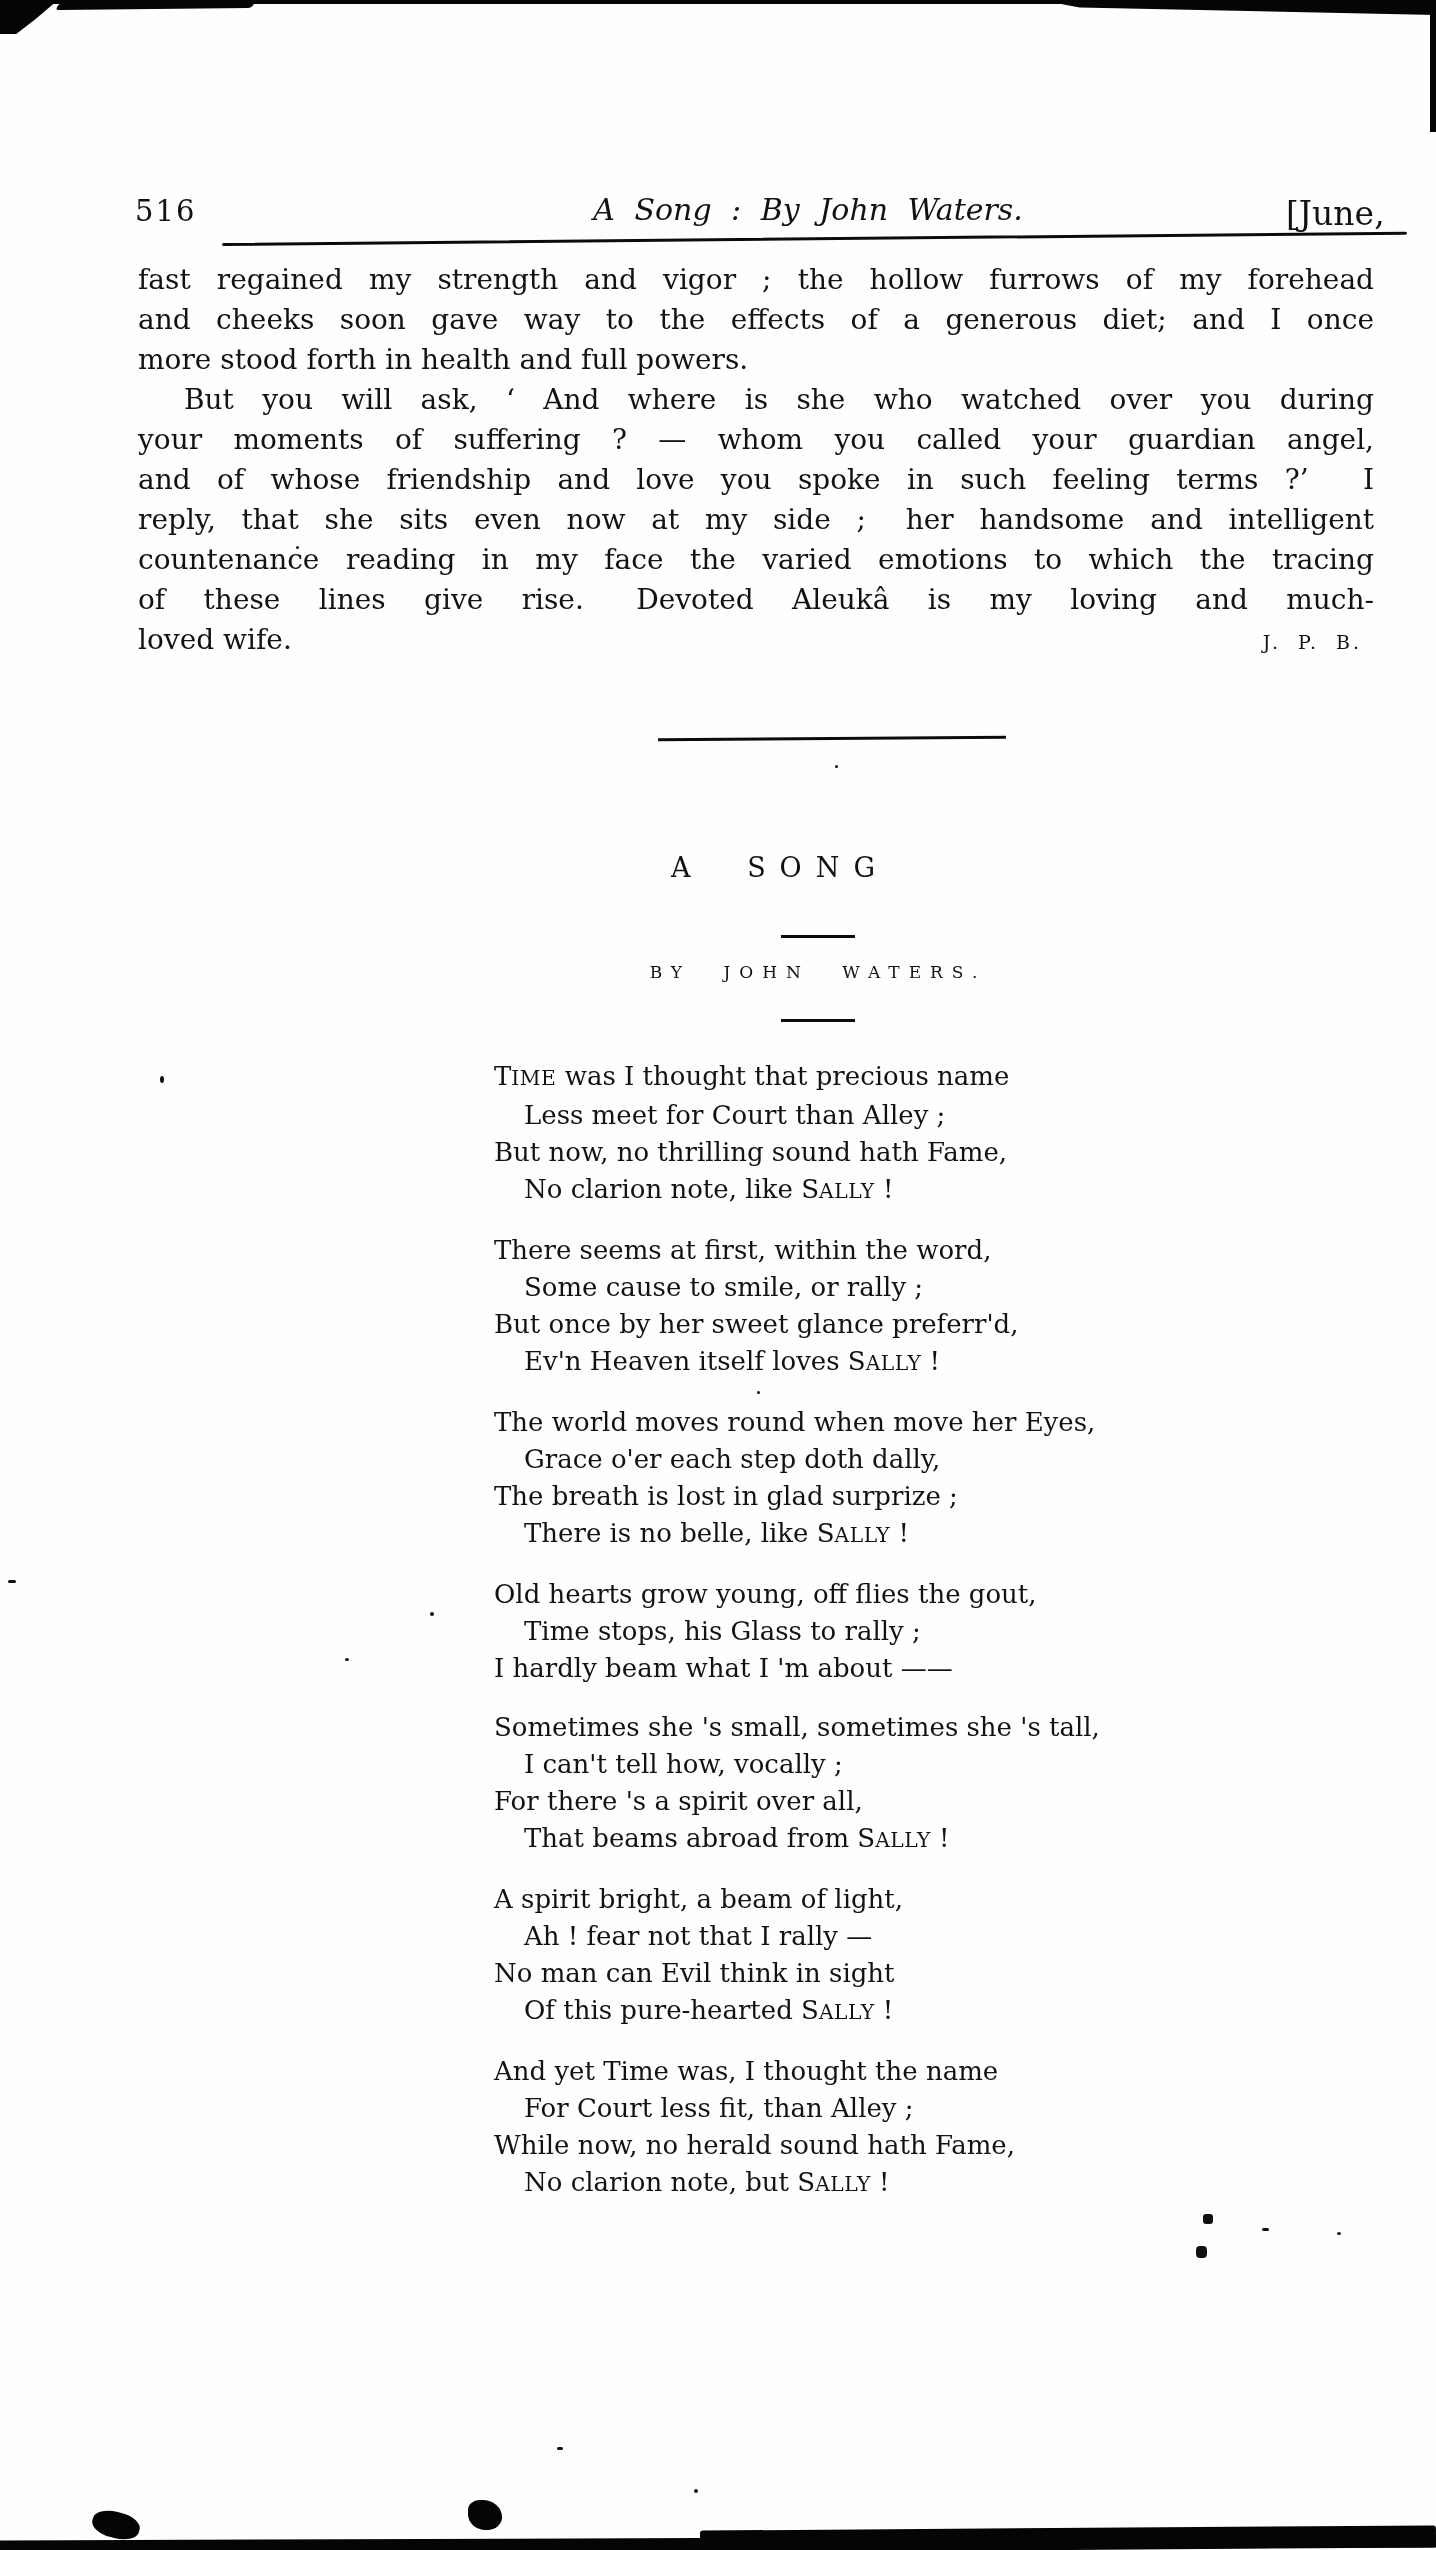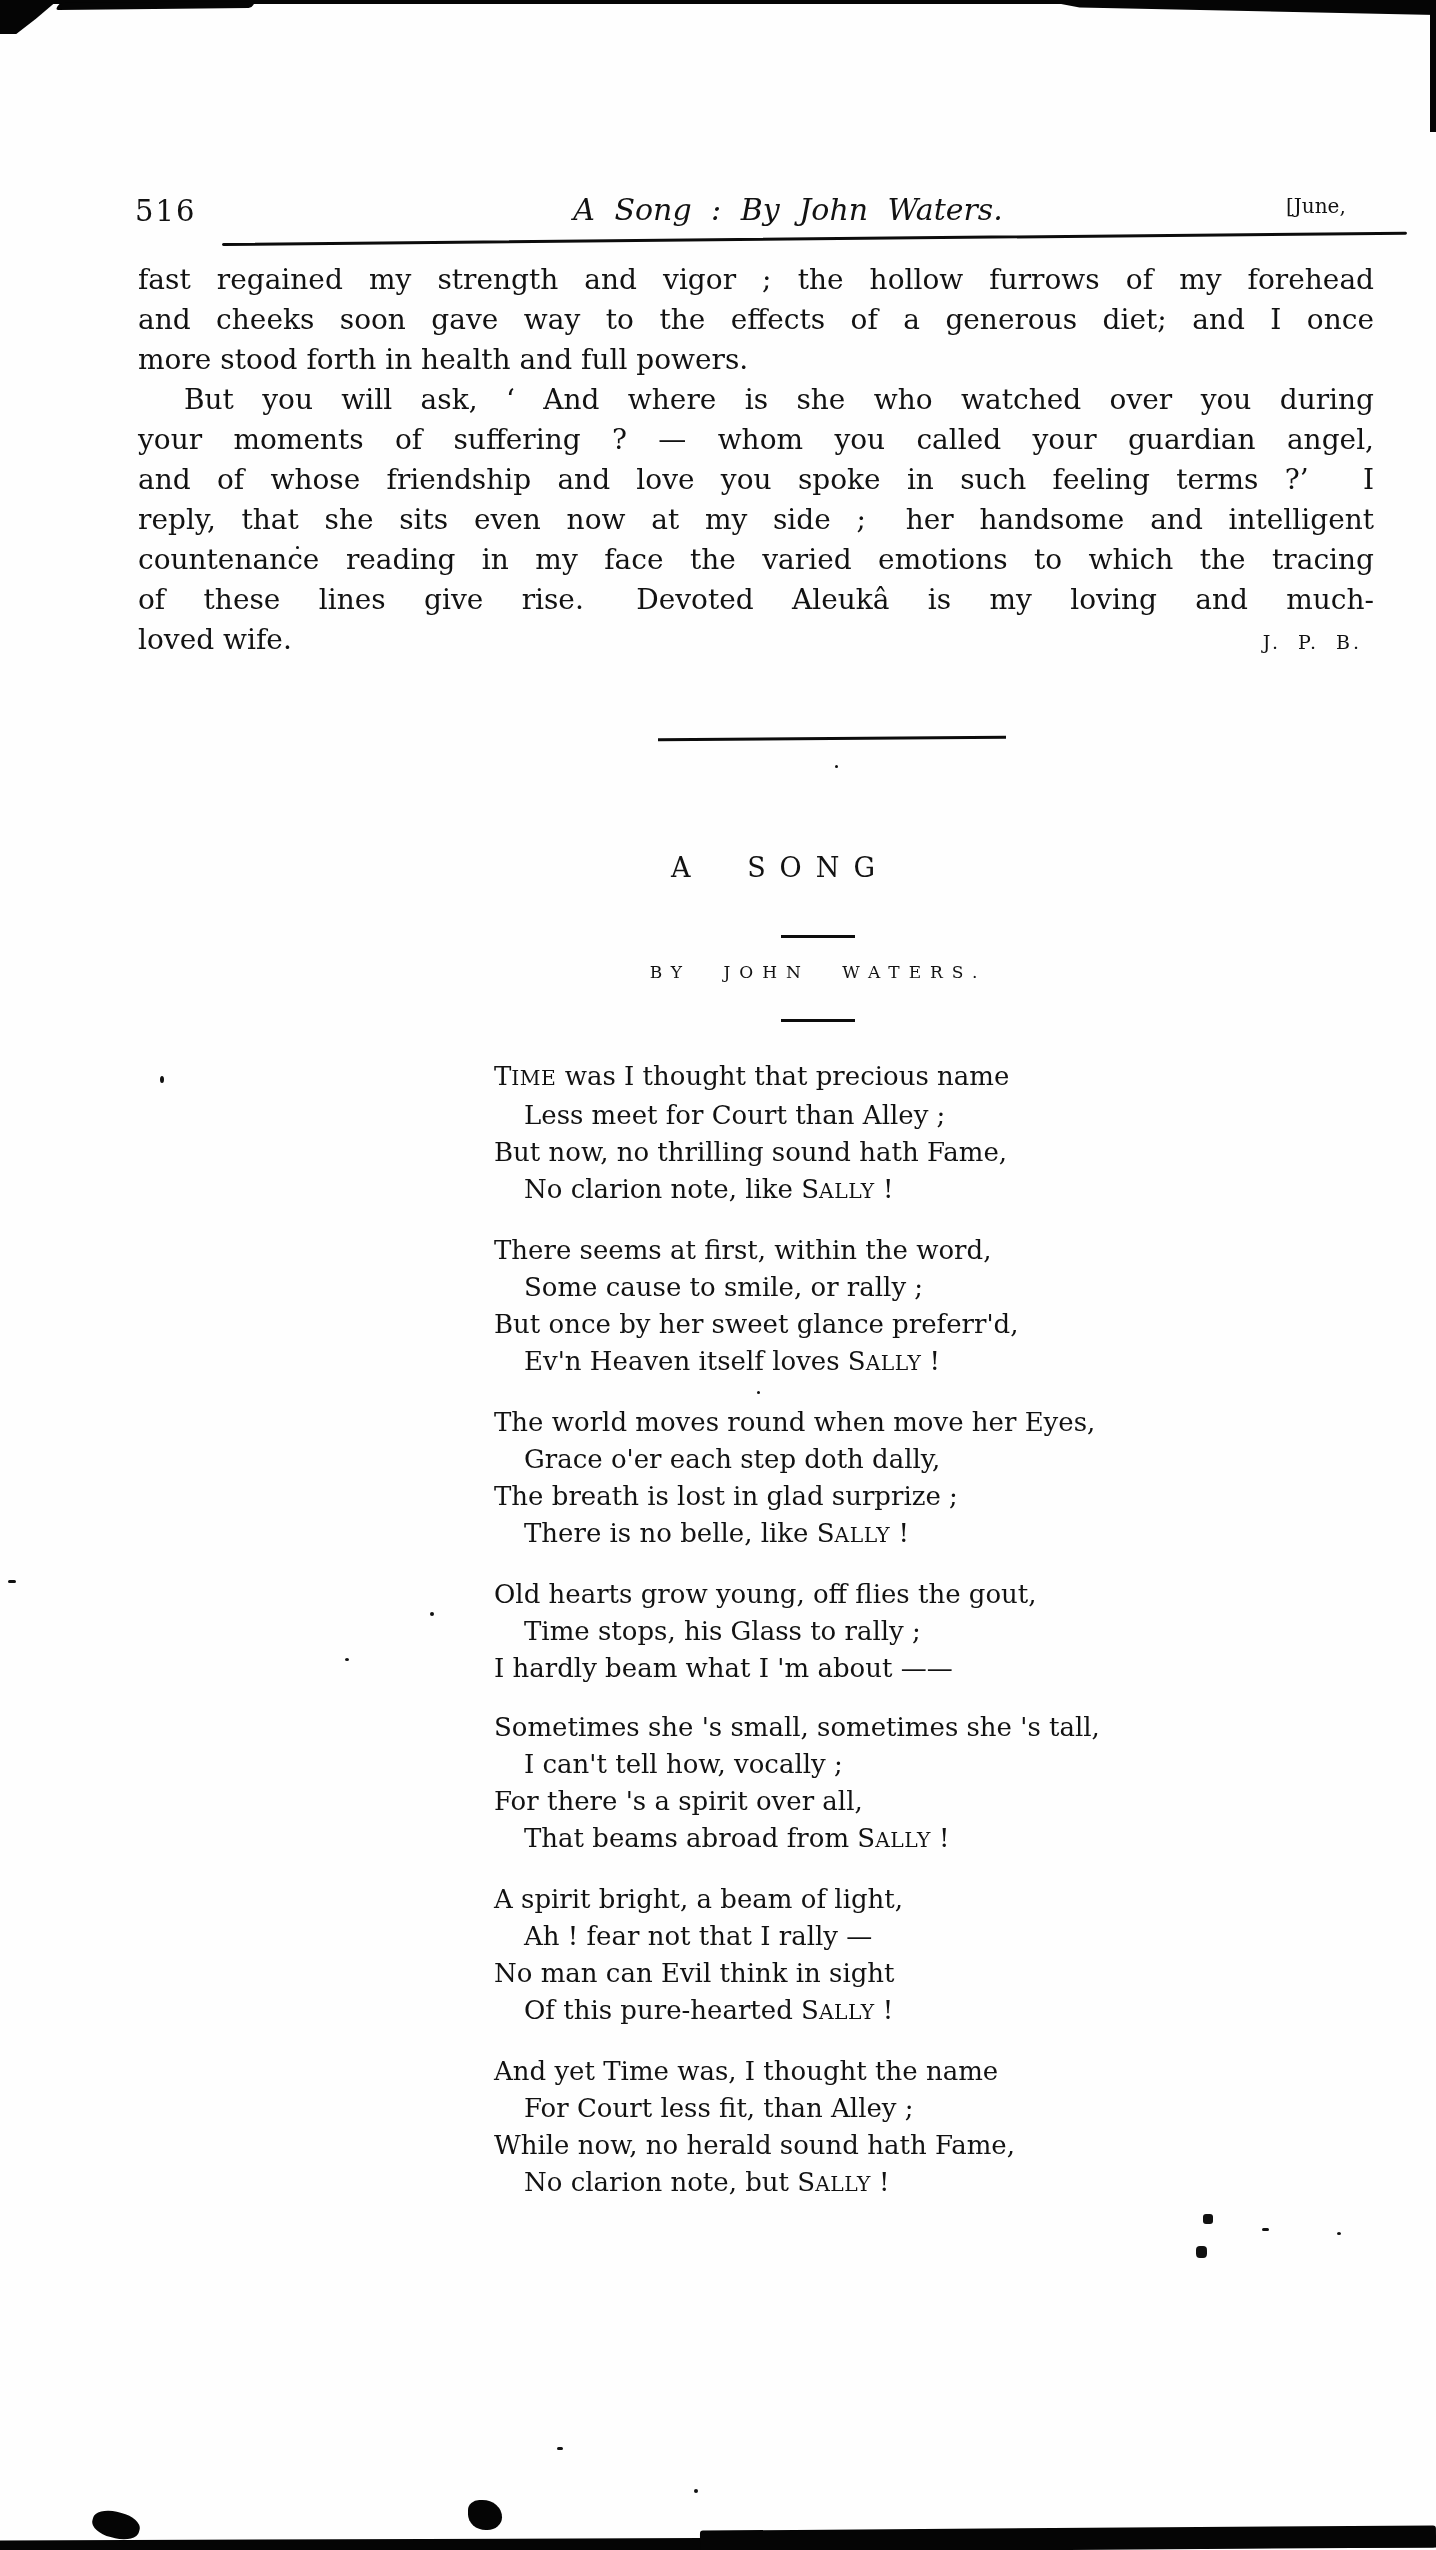--- a/index.html
+++ b/index.html
@@ -7,23 +7,23 @@
     position:relative;
     width:1436px;height:2550px;
     margin:0 auto;
     background:var(--paper,#fefefe);
     color:var(--ink,#121212);
     font-family:"DejaVu Serif","Liberation Serif",serif;
     overflow:hidden;
   }
   
   .hdr-num{position:absolute;left:135px;top:194px;font-size:29px;letter-spacing:2px;}
-  .hdr-title{position:absolute;left:788px;top:192px;transform:translateX(-50%);
+  .hdr-title{position:absolute;left:808px;top:192px;transform:translateX(-50%);
     font-style:italic;font-size:30px;word-spacing:10px;white-space:nowrap;text-align:center;}
-  .hdr-date{position:absolute;left:1286px;top:194px;font-size:20px;white-space:nowrap;}
+  .hdr-date{position:absolute;left:1286px;top:194px;font-size:33px;white-space:nowrap;}
   
   .rule{position:absolute;background:#0c0c0c;}
   .rule-header{left:222px;top:243px;width:1185px;height:3px;transform:rotate(-0.55deg);transform-origin:left center;border-radius:2px;}
   .rule-mid{left:658px;top:737px;width:348px;height:3px;transform:rotate(-0.45deg);}
   .rule-short{width:74px;height:3px;left:818px;transform:translateX(-50%);}
   .rule-title{top:935px;}
   .rule-byline{top:1019px;}
   
   .prose{position:absolute;left:138px;width:1236px;font-size:28px;line-height:40px;}
   #para1{top:260px;}

